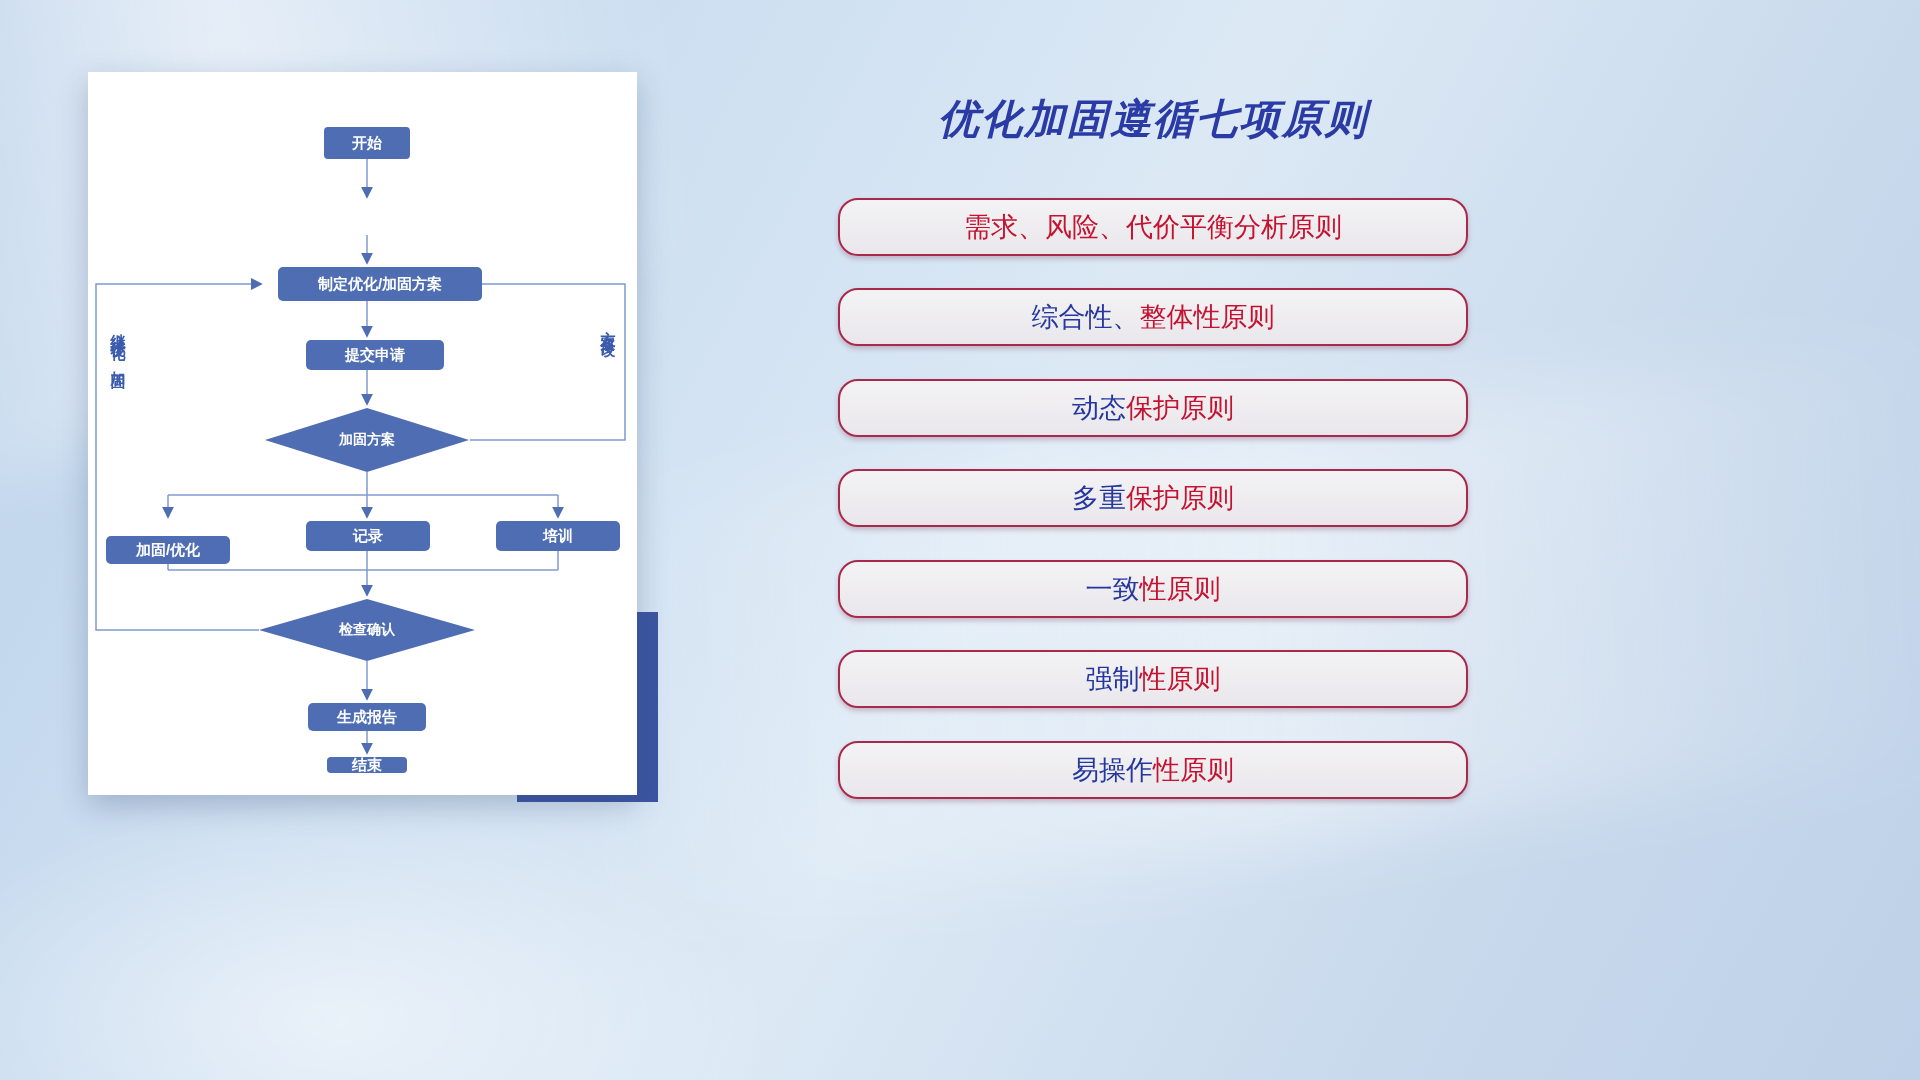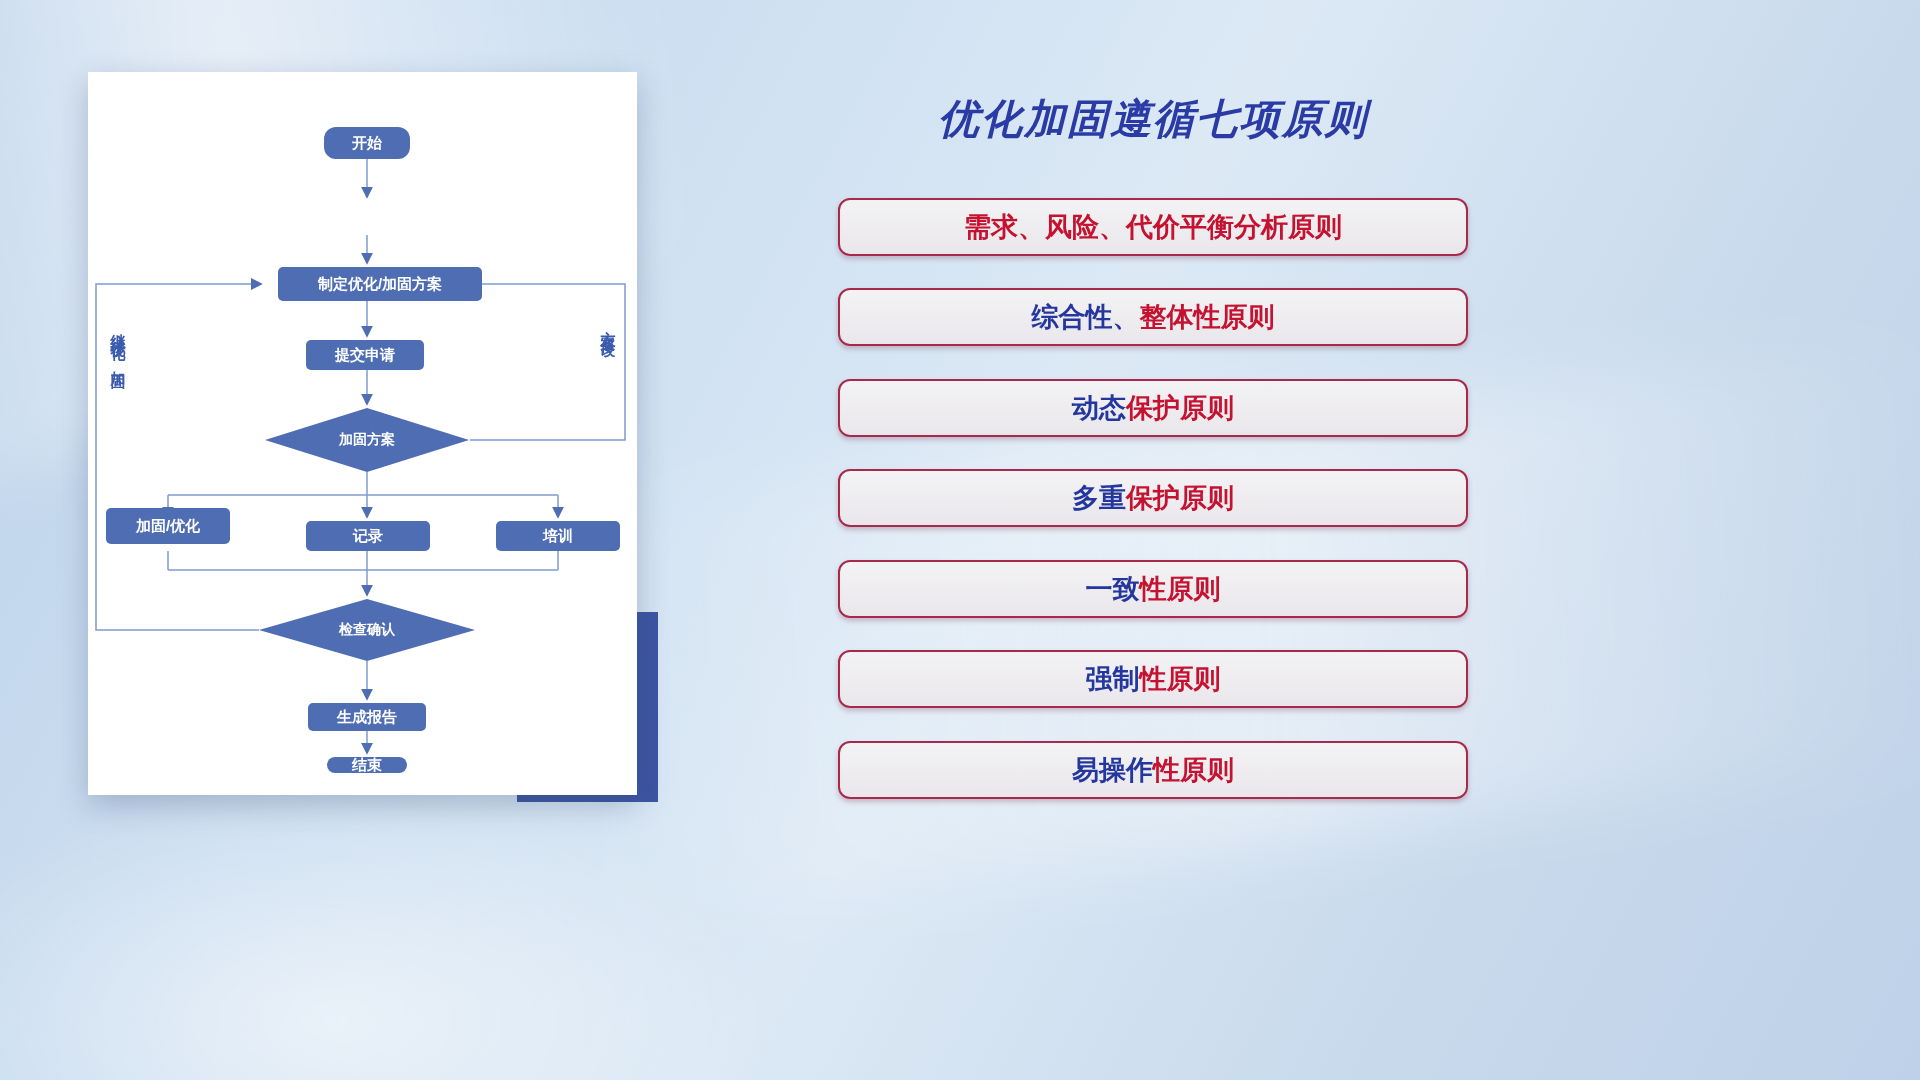--- a/index.html
+++ b/index.html
@@ -28,42 +28,42 @@
   .panel{
     position:absolute;left:88px;top:72px;width:549px;height:723px;
     background:#ffffff;box-shadow:0 10px 28px rgba(50,70,110,.28);
   }
   .fc-lines{position:absolute;left:0;top:0;}
   .node{
     position:absolute;display:flex;align-items:center;justify-content:center;
     background:#4e6db2;color:#ffffff;font-weight:bold;font-size:15px;
     border-radius:5px;white-space:nowrap;
   }
-  .node.round{border-radius:12px;}
+  .node.round{border-radius:4px;}
   .diamond{
     position:absolute;display:flex;align-items:center;justify-content:center;
     background:#4e6db2;color:#fff;font-weight:bold;font-size:14px;
     clip-path:polygon(50% 0,100% 50%,50% 100%,0 50%);
   }
   .vlabel{
     position:absolute;writing-mode:vertical-rl;text-orientation:upright;
     color:#3b5bad;font-weight:bold;font-size:15px;letter-spacing:4px;line-height:16px;
   }
 
   
   .main-title{
     position:absolute;left:838px;top:92px;width:630px;text-align:center;
     font-size:41px;font-weight:bold;color:#2b3ba6;letter-spacing:2px;font-style:italic;
   }
   .card{
     position:absolute;left:838px;width:630px;height:58px;box-sizing:border-box;
     background:linear-gradient(#f3f2f4,#e9e7eb);
-    border:2px solid #a8294a;border-radius:12px;
+    border:2px solid #a8294a;border-radius:20px;
     display:flex;align-items:center;justify-content:center;
-    font-size:27px;font-weight:bold;white-space:nowrap;
+    font-size:27px;font-weight:normal;white-space:nowrap;
     box-shadow:0 3px 5px rgba(110,30,60,.25);
   }
   .p-blue{color:#24379e;}
   .p-red{color:#c41230;}
 </style>
 </head>
 <body>
 
 <div class="streak streak1"></div>
 <div class="streak streak2"></div>
@@ -97,25 +97,25 @@
       <path d="M382 368 H537 V212 H384" marker-end="url(#arr)"></path>
       <path d="M171 558 H8 V212 H173" marker-end="url(#arr)"></path>
     </g>
   </svg>
 
   <div class="node round" style="left:236px;top:55px;width:86px;height:32px">开始</div>
 
 
   <div class="node" style="left:190px;top:195px;width:204px;height:34px">制定优化/加固方案</div>
 
-  <div class="node" style="left:218px;top:268px;width:118px;height:30px">提交申请</div>
+  <div class="node" style="left:218px;top:268px;width:138px;height:30px">提交申请</div>
 
   <div class="diamond" style="left:177px;top:336px;width:204px;height:64px">加固方案</div>
 
-  <div class="node" style="left:18px;top:436px;width:124px;height:36px">加固/优化</div>
+  <div class="node" style="left:18px;top:464px;width:124px;height:28px">加固/优化</div>
 
   <div class="node" style="left:218px;top:449px;width:124px;height:30px">记录</div>
 
   <div class="node" style="left:408px;top:449px;width:124px;height:30px">培训</div>
 
   <div class="diamond" style="left:171px;top:527px;width:216px;height:62px">检查确认</div>
 
   <div class="node" style="left:220px;top:631px;width:118px;height:28px">生成报告</div>
 
   <div class="node round" style="left:239px;top:685px;width:80px;height:16px">结束</div>

